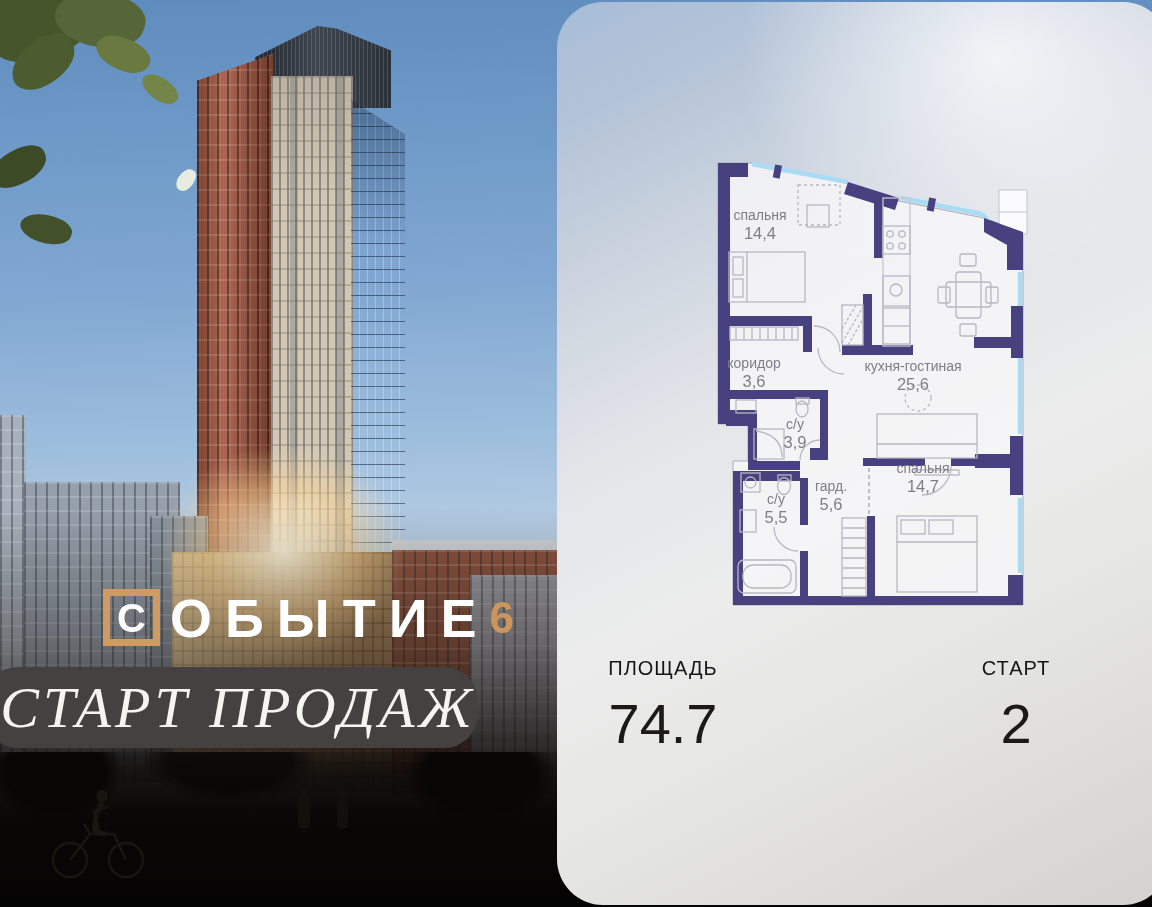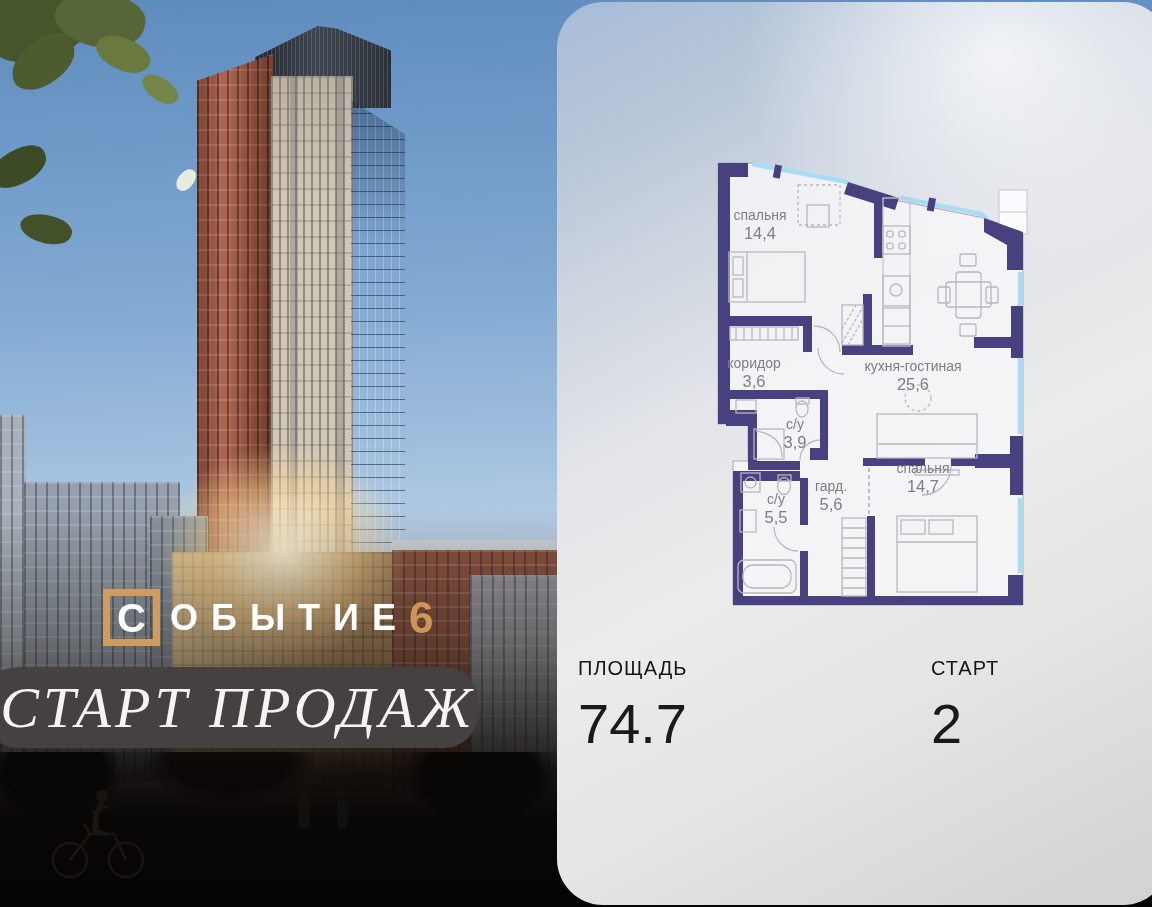--- a/index.html
+++ b/index.html
@@ -45,40 +45,40 @@
      radial-gradient(90px 70px at 55px 18px,rgba(6,5,4,.95) 55%,transparent 75%),
      radial-gradient(120px 60px at 230px 8px,rgba(8,6,5,.85) 50%,transparent 72%),
      radial-gradient(100px 70px at 480px 22px,rgba(6,5,4,.9) 55%,transparent 75%),
      linear-gradient(180deg,rgba(10,8,7,.2),#090706 45%,#050404 100%);}
 
   
   .logo{left:103px;top:589px;display:flex;align-items:center;}
   .logo-box{width:57px;height:57px;border:7px solid #d09b60;display:flex;
      align-items:center;justify-content:center;}
   .logo-box span{color:#fff;font-weight:bold;font-size:40px;line-height:1;}
-  .logo-rest{color:#fff;font-weight:bold;font-size:36px;letter-spacing:13px;
+  .logo-rest{color:#fff;font-weight:bold;font-size:54px;letter-spacing:13px;
      margin-left:10px;line-height:1;}
   .logo-num{color:#cc965b;font-weight:bold;font-size:44px;line-height:1;margin-left:0px;}
   .banner{left:-16px;top:667px;width:494px;height:81px;background:#454140;
      border-radius:34px;display:flex;align-items:center;justify-content:center;}
   .banner span{font-family:"Liberation Serif",serif;color:#f6f4f0;font-size:58px;
      letter-spacing:4px;font-weight:400;padding-left:14px;font-style:italic;}
 
   
   .card{left:557px;top:2px;width:612px;height:903px;border-radius:46px;overflow:hidden;
      background:linear-gradient(153deg,#a6bcd7 0%,#b6c5d8 12%,#cfd6e0 26%,#e3e5e9 40%,
         #ebeceb 55%,#e5e5e4 72%,#dcdbda 86%,#d3d2d1 100%);}
   .card:before{content:"";position:absolute;inset:0;
      background:radial-gradient(60% 35% at 72% 6%,rgba(255,255,255,.75),rgba(255,255,255,0) 70%);}
   .plan{left:133px;top:146px;width:356px;height:476px;text-align:right;}
   .plan svg{display:block;}
   .rname{font:14px "Liberation Sans",sans-serif;fill:#7f7e86;}
   .rarea{font:16.5px "Liberation Sans",sans-serif;fill:#7f7e86;}
   .stats{left:0;top:655px;width:560px;height:120px;}
-  .stat{position:absolute;width:170px;text-align:left;}
+  .stat{position:absolute;width:170px;text-align:center;}
   .stat .lbl{font-size:20px;letter-spacing:1px;color:#161616;}
   .stat .val{font-family:Liberation Sans, sans-serif;font-size:56px;color:#1b1a19;
      margin-top:16px;line-height:1;}
   .s0{left:21px;} .s1{left:202px;} .s2{left:374px;}
 </style>
 </head>
 <body>
 
 <div class="stage">
 

